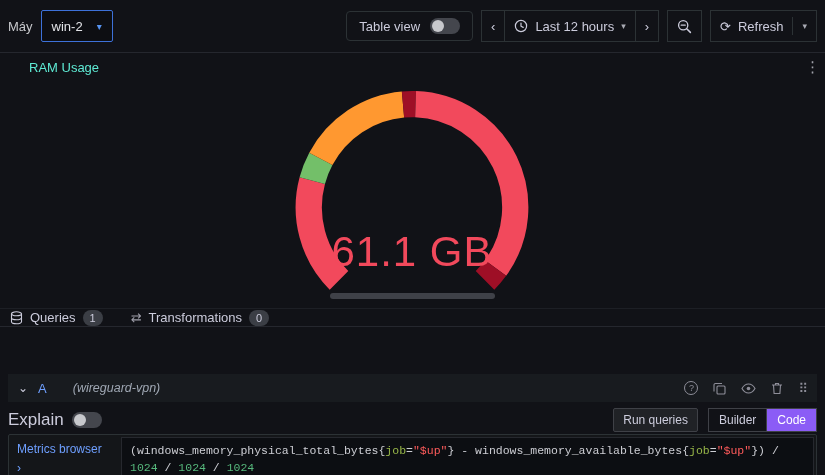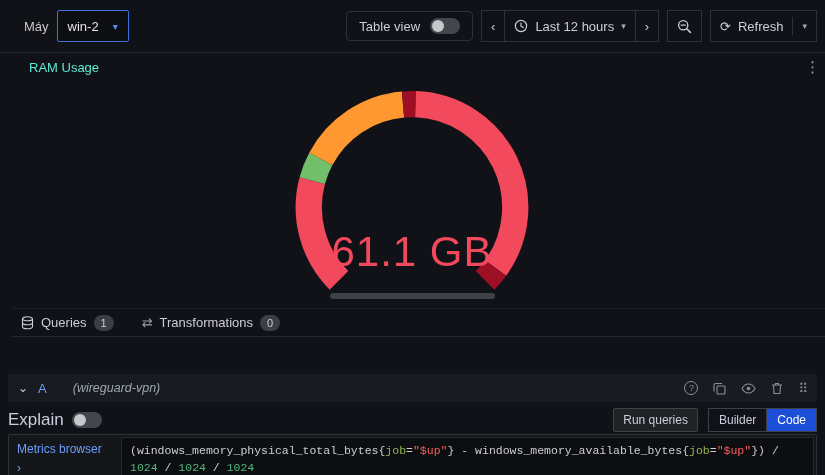--- a/index.html
+++ b/index.html
@@ -3,21 +3,21 @@
 <meta charset="utf-8">
 <style>
   * { margin:0; padding:0; box-sizing:border-box; }
   html,body { background:#111217; }
   body { font-family:"Liberation Sans", sans-serif; color:#ccccdc; }
   .screen { position:relative; width:825px; height:475px; background:#111217; overflow:hidden; }
 
   
   .topbar { position:absolute; top:0; left:0; right:0; height:53px; background:#111217;
             border-bottom:1px solid #25272e; display:flex; align-items:center; justify-content:space-between; padding:0 8px; }
-  .topbar-left { display:flex; align-items:center; gap:8px;margin-left:16px; }
+  .topbar-left { display:flex; align-items:center; gap:8px; }
   .var-label { font-size:13px; color:#c7c8cc; }
   .var-select { display:flex; align-items:center; gap:14px; height:32px; padding:0 10px; background:#0d0e12;
                 border:1px solid #3d71d9; border-radius:2px; font-size:13px; color:#e3e4e8; cursor:pointer; }
   .var-caret { color:#5794f2; font-size:10px; }
   .topbar-right { display:flex; align-items:center; gap:8px; }
   .tableview-box { display:flex; align-items:center; gap:10px; height:30px; padding:8px 12px;
                    border:1px solid #2c3235; border-radius:4px; font-size:13px; }
   .toggle { position:relative; width:30px; height:16px; border-radius:9px; background:#44464d; cursor:pointer; flex:0 0 auto; }
   .toggle .knob { position:absolute; top:2px; left:2px; width:12px; height:12px; border-radius:50%; background:#c7c8cc; }
   .btn-group { display:flex; }
@@ -31,21 +31,21 @@
 
   
   .panel-title { position:absolute; top:60px; left:29px; font-size:13px; font-weight:500; color:#5eead4; }
   .panel-kebab { position:absolute; top:58px; right:5px; font-size:15px; color:#a2a3ab; cursor:pointer; }
   .gauge-svg { position:absolute; left:272px; top:76px; }
   .gauge-value { position:absolute; left:262px; top:228px; width:300px; text-align:center;
                  font-size:42px; font-weight:500; color:#F2495C; letter-spacing:1px; }
   .panel-handle { position:absolute; left:330px; top:293px; width:165px; height:6px; border-radius:3px; background:#3f4148; cursor:row-resize; }
 
   
-  .tabs-bar { position:absolute; top:308px; left:11px; right:0; height:29px; border-top:1px solid #1d1f25;
+  .tabs-bar { position:absolute; top:308px; left:0; right:0; height:19px; border-top:1px solid #1d1f25;
               border-bottom:1px solid #25272e; display:flex; align-items:center; padding:0 10px; gap:28px; background:#111217; }
   .tab { display:flex; align-items:center; gap:7px; font-size:13px; color:#ccccdc; cursor:pointer; }
   .tab-badge { background:#3b3e45; color:#ccccdc; font-size:11px; line-height:16px; padding:0 7px; border-radius:9px; }
   .shuffle-glyph { font-size:13px; color:#9d9da8; }
 
   
   .ds-strip { position:absolute; top:337px; left:0; right:0; height:15px; overflow:hidden; }
   .ds-box { position:absolute; height:26px; margin-top:-9px; background:#0b0c0e; border:1px solid #2c3235; border-radius:2px;
             display:flex; align-items:flex-end; gap:6px; padding:0 8px 3px 8px; }
   .ds-select { left:85px; width:196px; cursor:pointer; }
@@ -71,21 +71,21 @@
   
   .query-toolbar { position:absolute; top:408px; left:8px; right:8px; height:24px; display:flex; align-items:center; gap:12px; }
   .sec-btn { height:24px; display:flex; align-items:center; padding:0 9px; background:#202226;
              border:1px solid #3f4147; border-radius:2px; font-size:12px; color:#ccccdc; cursor:pointer; white-space:nowrap; }
   .explain-wrap { display:flex; align-items:center; gap:8px; font-size:17px; }
   .toolbar-right { margin-left:auto; display:flex; align-items:center; gap:10px; }
   .seg-group { display:flex; }
   .seg-btn { height:24px; display:flex; align-items:center; padding:0 10px; border:1px solid #3f4147;
              font-size:12px; color:#ccccdc; background:transparent; cursor:pointer; }
   .seg-btn + .seg-btn { margin-left:-1px; }
-  .seg-btn.active { background:#1d4ed8; color:#ffffff;text-align:center; }
+  .seg-btn.active { background:#8b5cf6; color:#ffffff;text-align:center; }
 
   
   .code-editor { position:absolute; top:434px; left:8px; right:8px; height:60px; border:1px solid #2c3235;
                  border-radius:2px; background:#141619; }
   .metrics-browser { position:absolute; left:8px; top:7px; display:flex; align-items:flex-start; gap:5px;
                      color:#6e9fff; font-size:12px; cursor:pointer; white-space:nowrap;flex-direction:column; }
   .code-box { position:absolute; left:112px; top:2px; right:2px; bottom:2px; background:#0c0e12;
               border:1px solid #26282e; padding:4px 8px; overflow:hidden; cursor:text; }
   .code-line { font-family:"Liberation Mono", monospace; font-size:11.5px; line-height:17px; white-space:pre; }
   .tok-d { color:#cdced4; }

